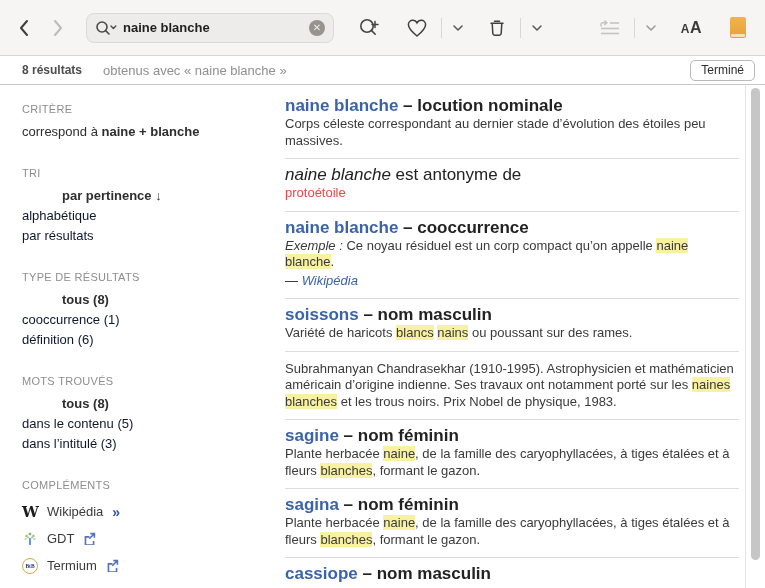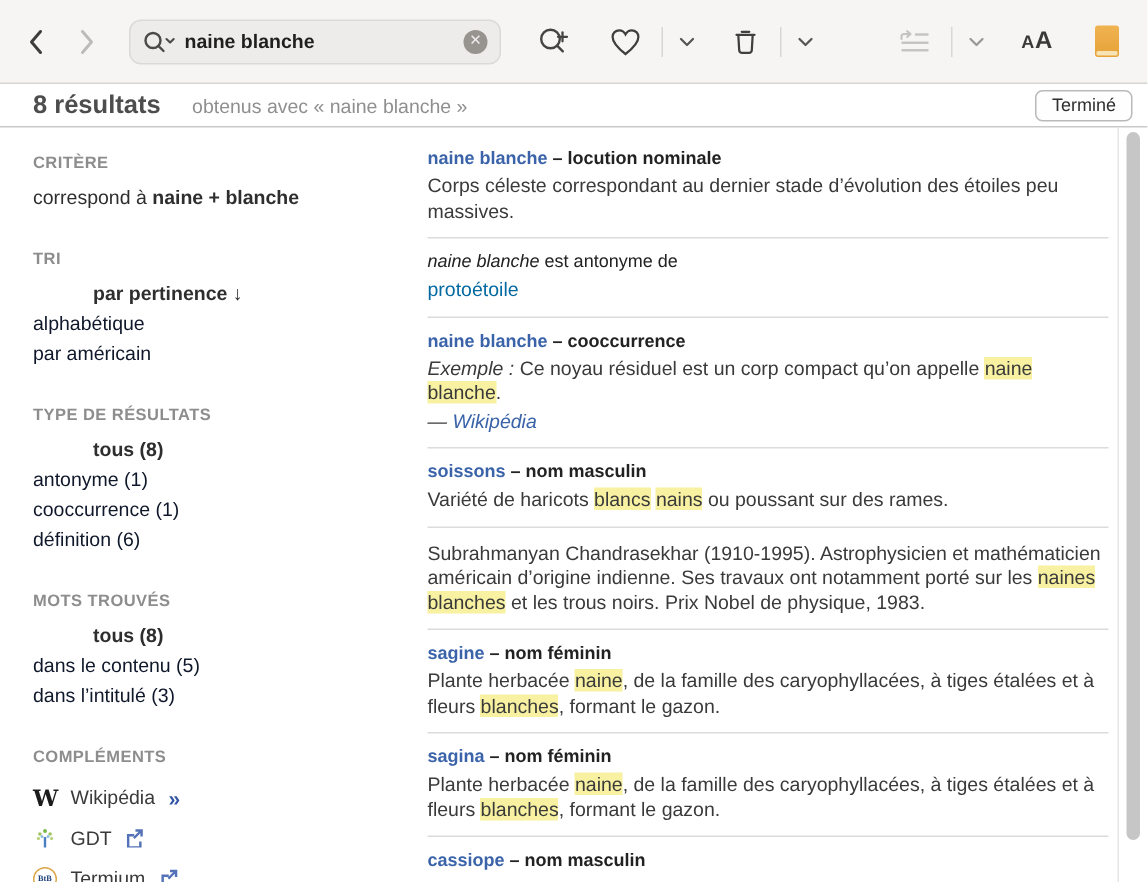--- a/index.html
+++ b/index.html
@@ -25,52 +25,52 @@
   .aa-label::first-letter { font-size:12px; }
 
   .book-icon { width:16px; height:21px; border-radius:2px;
                background:linear-gradient(#f0b351,#e7a138); position:relative; }
   .book-icon::after { content:""; position:absolute; left:1px; right:1px; bottom:1px; height:3px;
                       background:#f7e3b4; border-radius:1px; }
 
   
   .results-bar { height:29px; display:flex; align-items:center; padding:0 10px 0 22px;
                  border-bottom:1px solid #c9c9c9; background:#fff; }
-  .results-count { font-size:17px; font-weight:bold; color:#4d4d4d; }
+  .results-count { font-size:12px; font-weight:bold; color:#4d4d4d; }
   .results-rest { font-size:13px; color:#8f8f8f; margin-left:21px; }
   .done-btn { margin-left:auto; font-family:"Liberation Sans",sans-serif; font-size:12px; color:#2e2e2e;
               background:#fefefe; border:1px solid #b9b9b9; border-radius:5px; padding:2px 10px 3px; cursor:pointer; }
 
   
   .main { display:flex; height:503px; }
   .sidebar { width:285px; padding:18px 0 0 22px; flex-shrink:0; }
   .section { margin-bottom:25px; }
-  .section-title { font-size:11px; font-weight:bold; color:#8d8d8d; letter-spacing:0.3px; margin-bottom:7px; }
+  .section-title { font-size:11px; font-weight:normal; color:#8d8d8d; letter-spacing:0.3px; margin-bottom:7px; }
   .side-item { font-size:13px; line-height:20px; color:#2e2e2e; }
   .side-item.sel { font-weight:bold;padding-left:40px; }
   .side-link { font-size:13px; line-height:20px; color:#0f172a; cursor:pointer; }
   .comp-row { display:flex; align-items:center; gap:9px; height:27px; cursor:pointer; }
   .comp-label { font-size:13px; color:#3a3a3a; }
   .wiki-w { font-family:"DejaVu Serif","Liberation Serif",serif; font-weight:bold; font-size:15px; color:#1c1c1c; width:16px; text-align:center; }
   .wiki-arrows { color:#3557a8; font-weight:bold; font-size:14px; }
   .termium-circle { width:16px; height:16px; border-radius:50%; border:1px solid #dca74a;
                     font-family:"Liberation Serif",serif; font-size:5.5px; font-weight:bold; color:#1f3f7a;
                     display:flex; align-items:center; justify-content:center; }
 
   
   .content { flex:1; padding:5px 6px 0 0; }
   .entry { padding:7px 0 9px; border-bottom:1px solid #dcdcdc; }
   .entry:last-child { border-bottom:2px solid #a3a3a3; }
-  .entry-heading { font-size:12px; line-height:17px; color:#222; }
+  .entry-heading { font-size:17px; line-height:17px; color:#222; }
   .entry p { font-size:13px; line-height:16.5px; color:#3a3a3a; margin-top:2px; }
   .hw { color:#3a63a9; font-weight:bold; cursor:pointer; }
   .b { font-weight:bold; color:#222; }
   .i { font-style:italic; }
   .hl { background:#f7f1a1; }
-  .link { color:#0369a1; cursor:pointer; }
+  .link { color:#ef4444; cursor:pointer; }
   .ilink { color:#3a63a9; font-style:italic; cursor:pointer; }
 
   
   .scroll-col { width:20px; flex-shrink:0; border-left:1px solid #e6e5e3; position:relative; }
   .scroll-thumb { position:absolute; left:5px; top:3px; width:9px; height:472px;
                   border-radius:5px; background:#c6c6c6; }
 
   svg { display:block; }
 </style>
 </head>
@@ -193,27 +193,26 @@
       <div class="section-title">CRITÈRE</div>
       <div class="side-item">
         <span>correspond à </span><span style="font-weight:bold">naine + blanche</span>
       </div>
     </div>
 
     <div class="section">
       <div class="section-title">TRI</div>
       <div class="side-item sel">par pertinence ↓</div>
       <div class="side-link">alphabétique</div>
-      <div class="side-link">par américain</div>
+      <div class="side-link">par résultats</div>
     </div>
 
     <div class="section">
       <div class="section-title">TYPE DE RÉSULTATS</div>
       <div class="side-item sel">tous (8)</div>
-      <div class="side-link">antonyme (1)</div>
       <div class="side-link">cooccurrence (1)</div>
       <div class="side-link">définition (6)</div>
     </div>
 
     <div class="section">
       <div class="section-title">MOTS TROUVÉS</div>
       <div class="side-item sel">tous (8)</div>
       <div class="side-link">dans le contenu (5)</div>
       <div class="side-link">dans l’intitulé (3)</div>
     </div>

